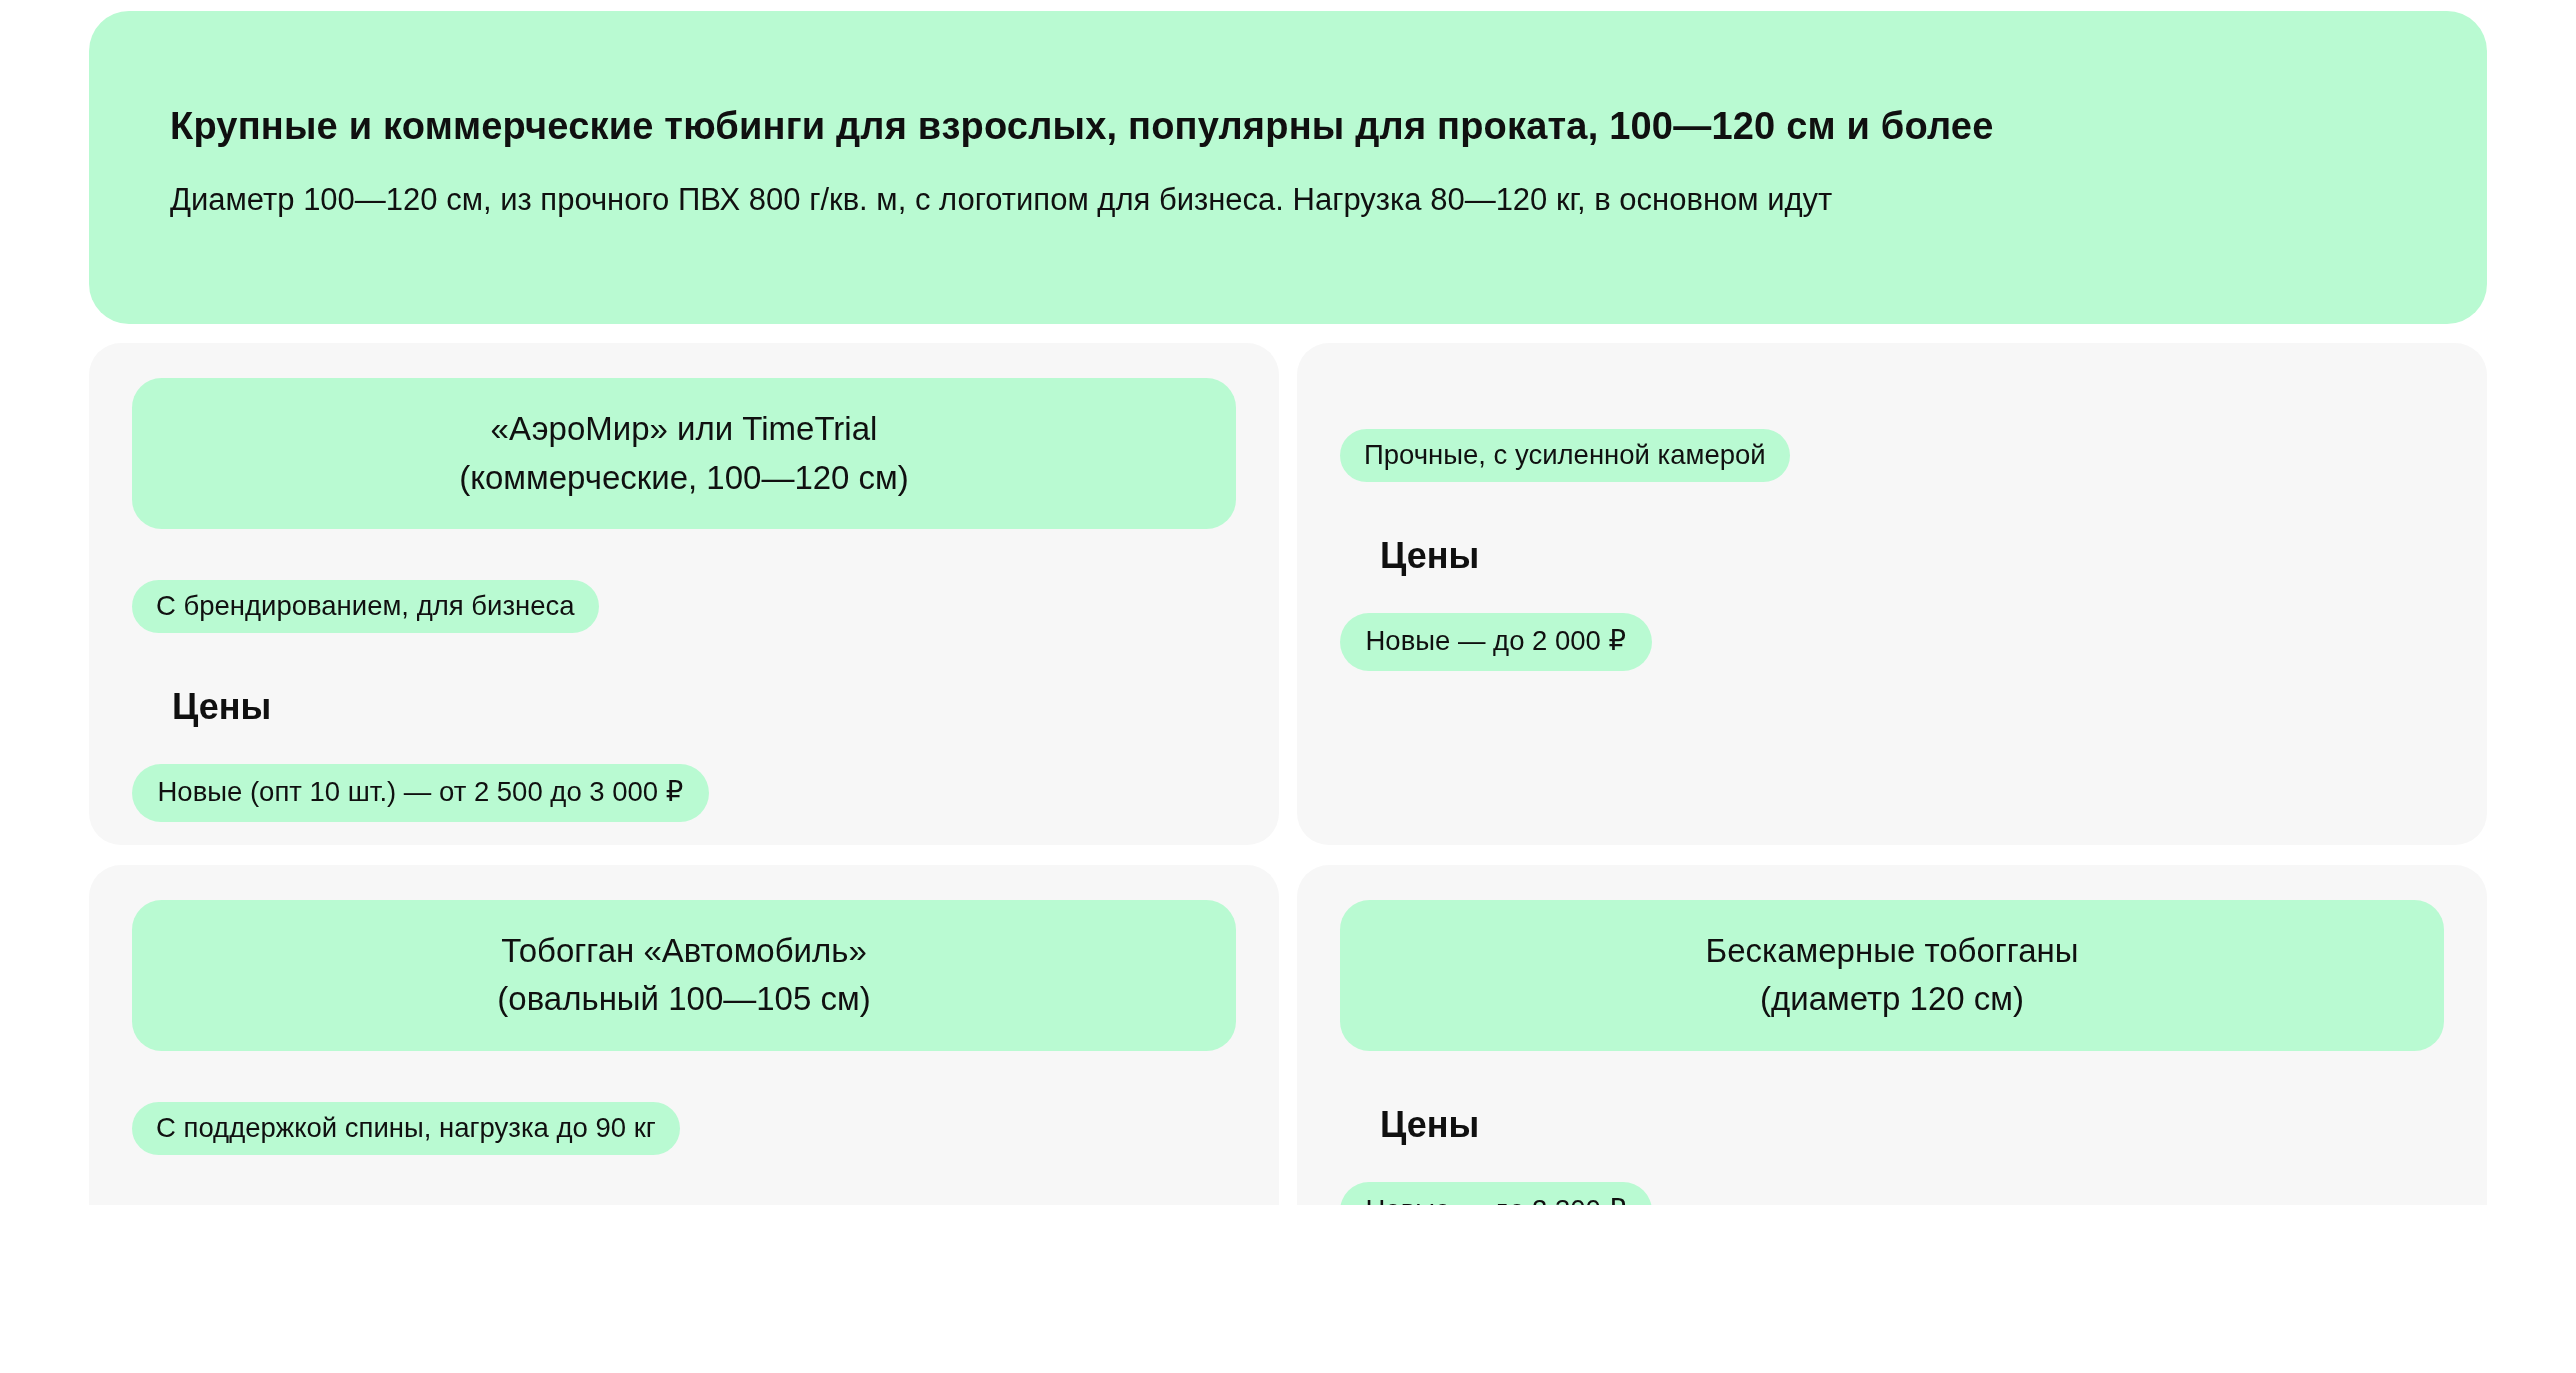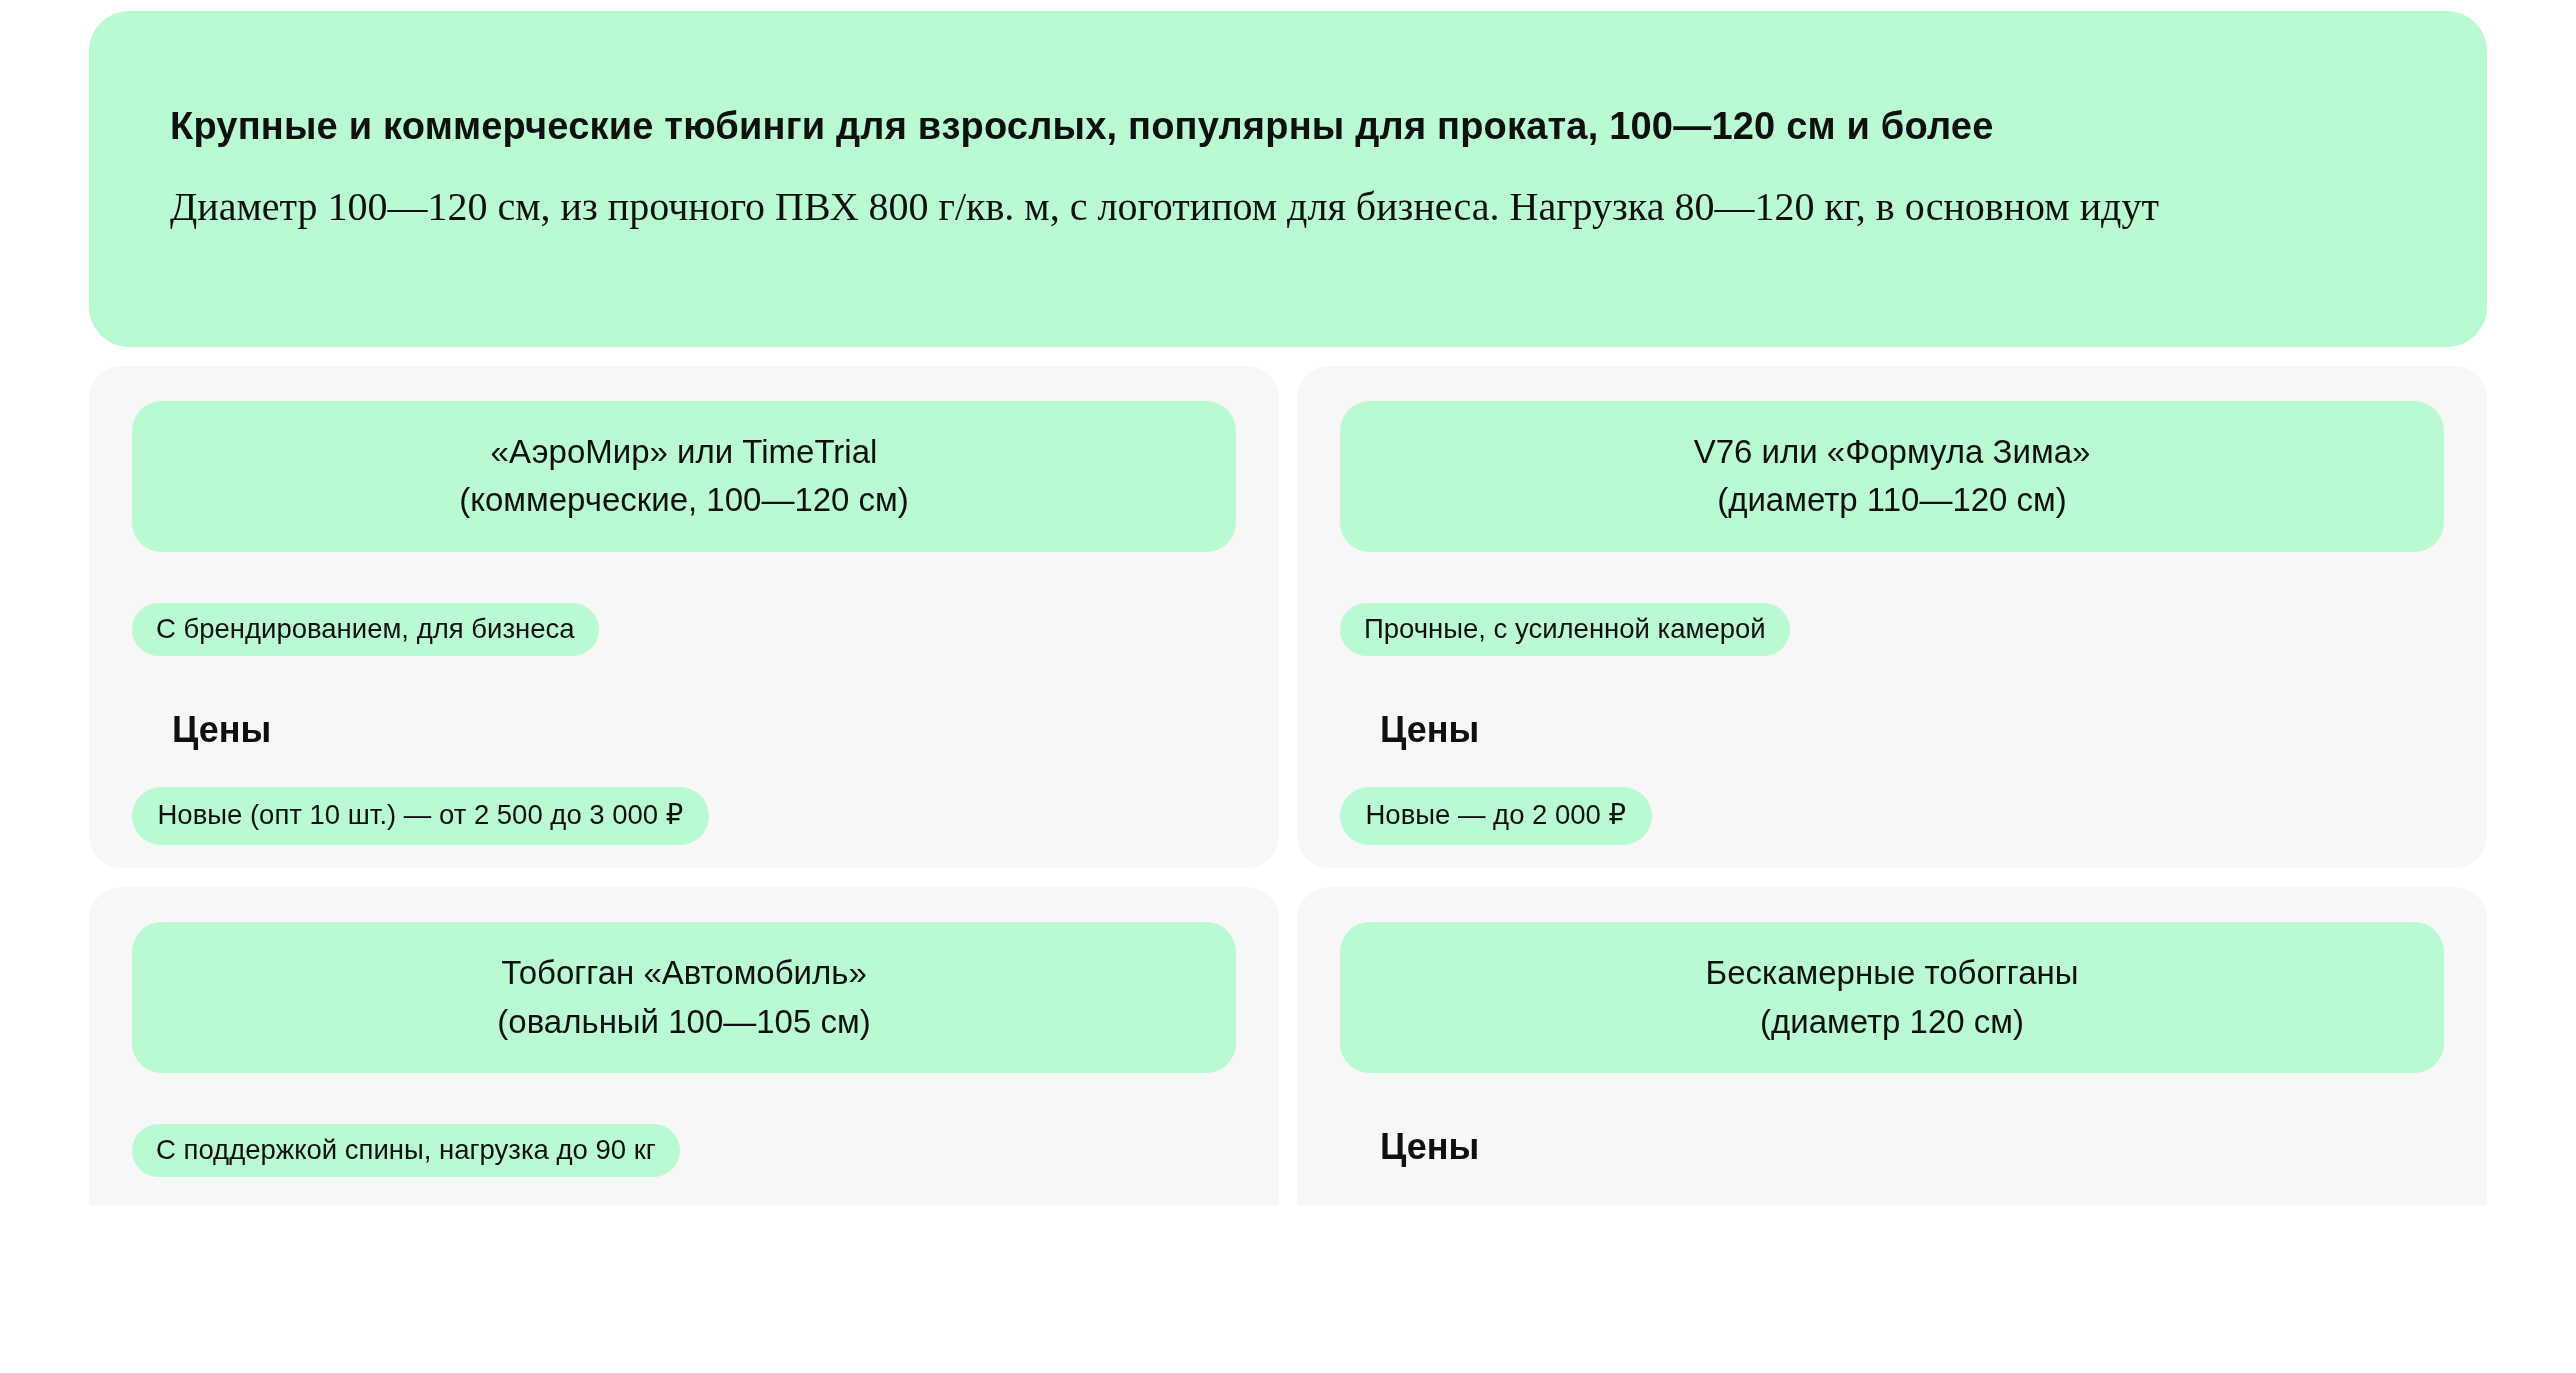--- a/index.html
+++ b/index.html
@@ -27,24 +27,23 @@
     box-sizing: border-box;
   }
   .banner-title {
     font-size: 38px;
     font-weight: 700;
     line-height: 1.3;
     letter-spacing: 0.2px;
   }
   .banner-desc {
     margin-top: 21.5px;
-    font-size: 40px;
+    font-size: 31px;
     font-weight: 400;
     line-height: 1.5;
-    font-family: Liberation Serif, serif;
   }
   .banner-desc .desc-line { display: block; }
 
   
   .grid {
     margin-top: 19px;
     display: grid;
     grid-template-columns: 1fr 1fr;
     column-gap: 18px;
     row-gap: 19.5px;
@@ -114,24 +113,20 @@
       <div>
         <span class="pill feature-pill">С брендированием, для бизнеса</span>
       </div>
       <h2 class="prices-heading">Цены</h2>
       <div>
         <span class="pill price-pill">Новые (опт 10 шт.) — от 2 500 до 3 000 ₽</span>
       </div>
     </article>
 
     <article class="card">
-      <div class="card-header">
-        <div class="line">V76 или «Формула Зима»</div>
-        <div class="line">(диаметр 110—120 см)</div>
-      </div>
       <div>
         <span class="pill feature-pill">Прочные, с усиленной камерой</span>
       </div>
       <h2 class="prices-heading">Цены</h2>
       <div>
         <span class="pill price-pill">Новые — до 2 000 ₽</span>
       </div>
     </article>
 
     <article class="card">

